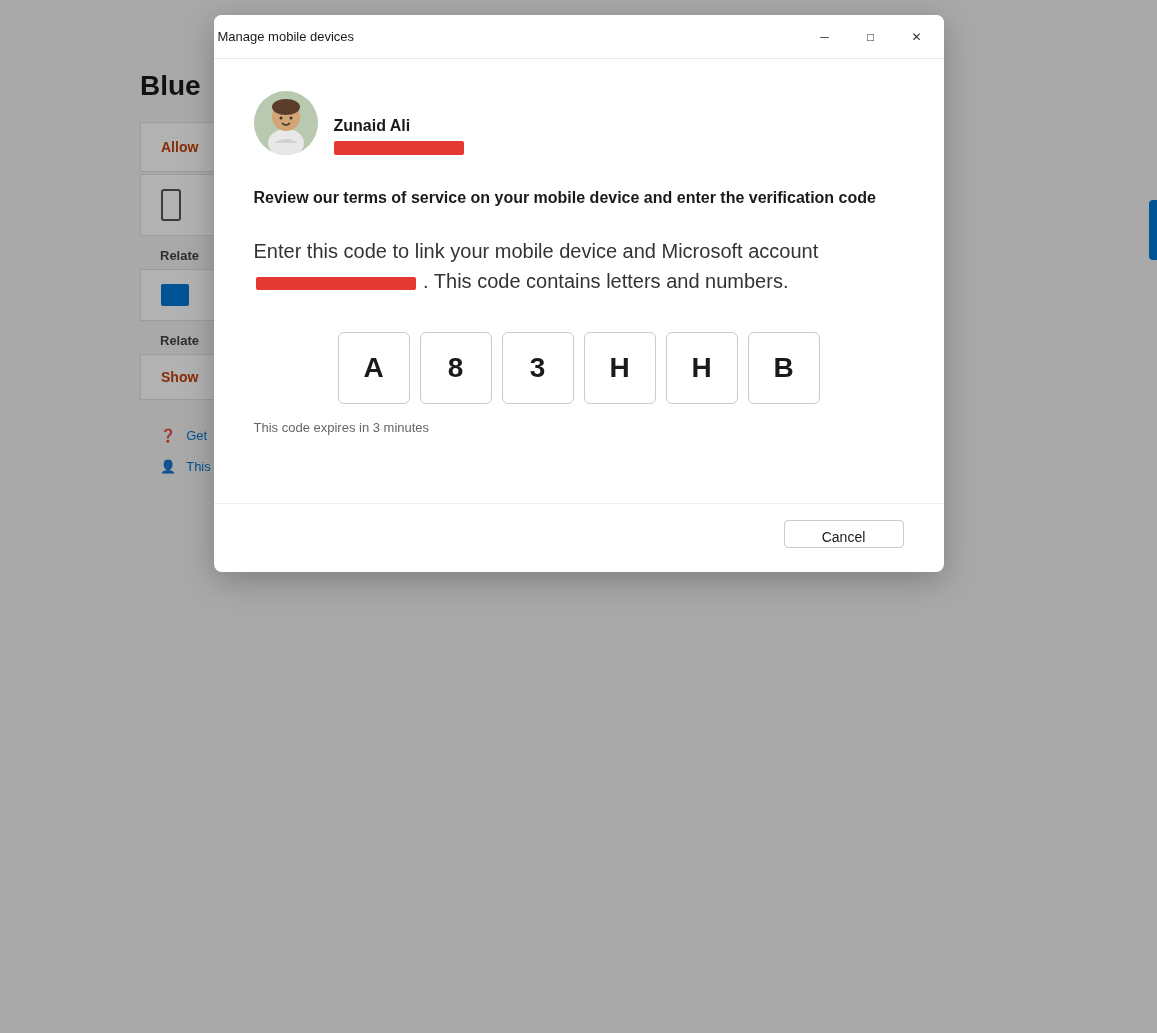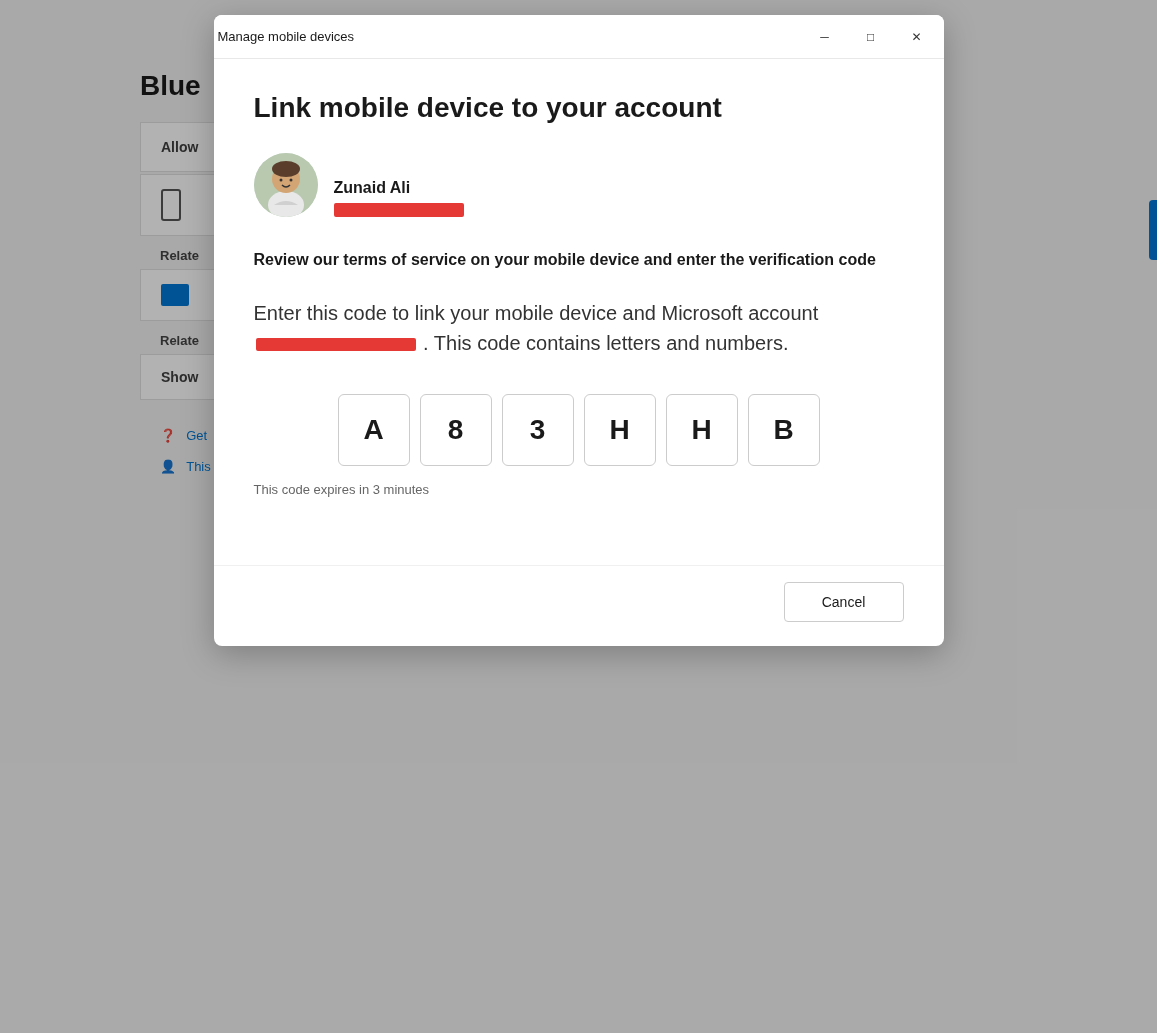--- a/index.html
+++ b/index.html
@@ -38,21 +38,21 @@
       margin-bottom: 2px;
       display: flex;
       align-items: center;
       gap: 12px;
       width: 200px;
     }
 
     .bg-item-text {
       font-size: 14px;
       font-weight: 600;
-      color: #404040;
+      color: #c2410c;
     }
 
     .bg-section-label {
       font-size: 13px;
       font-weight: 600;
       color: #444;
       padding: 10px 20px 6px 20px;
       width: 200px;
     }
 
@@ -285,21 +285,21 @@
 
     .cancel-btn {
       padding: 8px 24px;
       border: 1px solid #ccc;
       background: white;
       border-radius: 4px;
       font-size: 14px;
       cursor: pointer;
       color: #1a1a1a;
       min-width: 120px;
-      height: 40px;
+      height: 28px;
     }
   </style>
 </head>
 <body>
 
 <div class="bg-page">
   <div class="bg-title">Blue</div>
 
   <div class="bg-item" style="margin-left:120px;">
     <span class="bg-item-text">Allow</span>
@@ -341,21 +341,20 @@
       <span class="title-bar-text">Manage mobile devices</span>
       <div class="title-bar-controls">
         <button class="title-btn">─</button>
         <button class="title-btn">□</button>
         <button class="title-btn close">✕</button>
       </div>
     </div>
 
     <div class="modal-body">
 
-      <h1 class="modal-title">Link mobile device to your account</h1>
 
       <div class="user-profile">
         <div class="avatar">
 
           <svg class="avatar-svg" viewBox="0 0 64 64" xmlns="http://www.w3.org/2000/svg">
             <circle cx="32" cy="32" r="32" fill="#b8c9b0"></circle>
 
             <ellipse cx="32" cy="52" rx="18" ry="14" fill="#e8e8e8"></ellipse>
 
             <circle cx="32" cy="26" r="14" fill="#d4a574"></circle>

